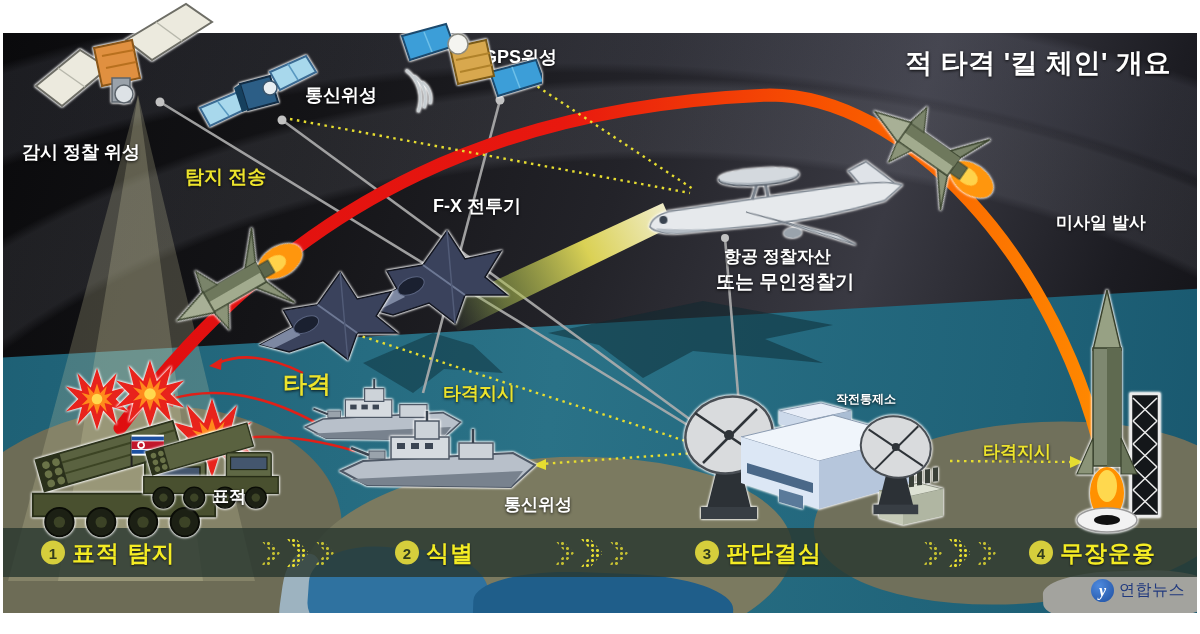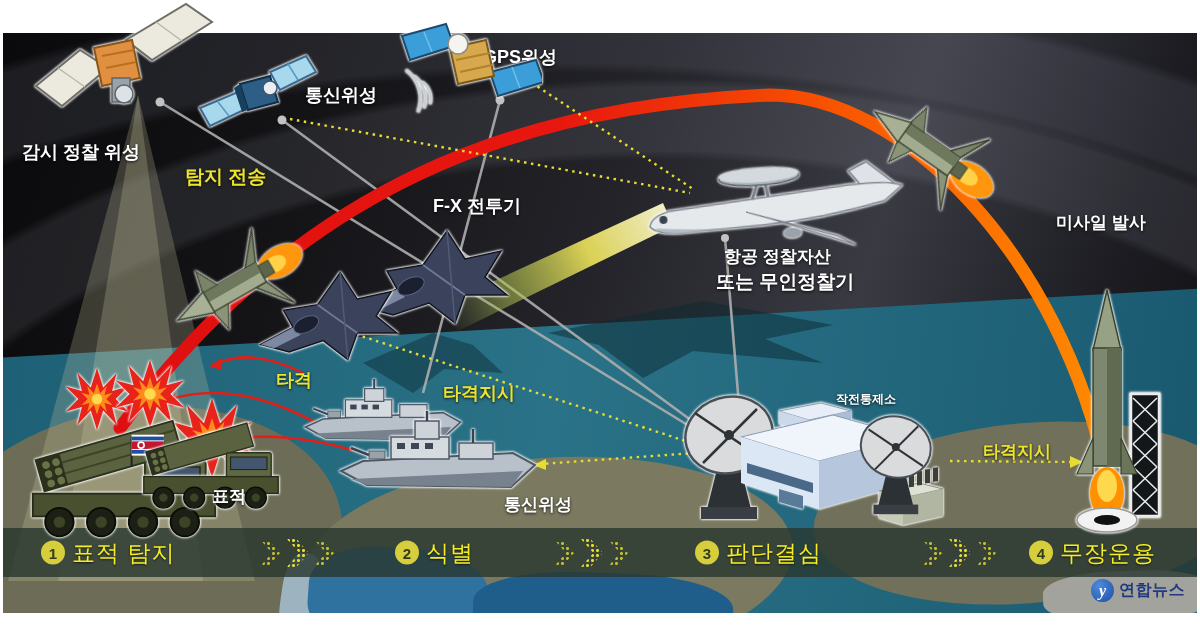--- a/index.html
+++ b/index.html
@@ -22,35 +22,35 @@
   .lbl{position:absolute;font-weight:bold;white-space:nowrap;text-shadow:0 1px 3px rgba(0,0,0,.85)}
   .white{color:#ffffff}
   .yellow{color:#ece32c}
   .title{position:absolute;right:26px;top:12px;font-size:27px;font-weight:bold;color:#fff;
          text-shadow:0 1px 3px rgba(0,0,0,.9);letter-spacing:.5px}
   
   .bar{position:absolute;left:0;top:495px;width:1194px;height:49px;background:rgba(42,56,48,.82)}
   .stage{position:absolute;top:50%;transform:translateY(-50%);display:flex;align-items:center;white-space:nowrap}
   .num{display:inline-flex;align-items:center;justify-content:center;width:24px;height:24px;border-radius:50%;
        background:#d6ce3c;color:#323d1d;font-size:15px;font-weight:bold;margin-right:7px;flex:0 0 auto}
-  .slabel{font-size:23px;font-weight:normal;color:#f4ec24;text-shadow:0 1px 2px rgba(0,0,0,.7);letter-spacing:1px}
+  .slabel{font-size:23px;font-weight:bold;color:#f4ec24;text-shadow:0 1px 2px rgba(0,0,0,.7);letter-spacing:1px}
   .chevs{position:absolute;top:10px;display:flex;gap:6px;align-items:center}
   .chev{width:19px;height:25px;opacity:.8;
         background-image:radial-gradient(circle,#e6dd30 1.3px,rgba(0,0,0,0) 1.6px);background-size:5px 5px;
         clip-path:polygon(0 0,42% 0,100% 50%,42% 100%,0 100%,58% 50%)}
   .chev.mid{width:23px;height:30px;opacity:1}
   
   .hw{position:absolute;filter:drop-shadow(0 0 1px #fff) drop-shadow(0 0 1px #fff)}
   .hwp{position:absolute}
   
   .logo{position:absolute;left:1088px;top:546px;display:flex;align-items:center;gap:5px}
   .logo .ball{width:23px;height:23px;border-radius:50%;background:radial-gradient(circle at 35% 30%,#4e8ade,#1d4ea0);
         color:#fff;font-family:"Liberation Serif","DejaVu Serif",serif;font-style:italic;font-weight:bold;
         display:flex;align-items:center;justify-content:center;font-size:16px}
-  .logo .ltext{font-size:16px;font-weight:bold;color:#20397e;letter-spacing:.5px}
+  .logo .ltext{font-size:16px;font-weight:normal;color:#20397e;letter-spacing:.5px}
 </style>
 </head>
 <body>
 
 <div class="page">
 
   <div class="canvas">
 
     <div class="skybands"></div>
     <div class="sea"></div>
@@ -370,27 +370,28 @@
     </svg>
 
     <div class="lbl white" style="left:19px;top:107px;font-size:18px">감시 정찰 위성</div>
     <div class="lbl white" style="left:302px;top:50px;font-size:18px">통신위성</div>
     <div class="lbl white" style="left:480px;top:12px;font-size:18px">GPS위성</div>
     <div class="lbl yellow" style="left:182px;top:131px;font-size:19px">탐지 전송</div>
     <div class="lbl white" style="left:430px;top:161px;font-size:18px">F-X 전투기</div>
     <div class="lbl white" style="left:721px;top:212px;font-size:17px">항공 정찰자산</div>
     <div class="lbl white" style="left:713px;top:236px;font-size:19px">또는 무인정찰기</div>
     <div class="lbl white" style="left:1053px;top:178px;font-size:17px">미사일 발사</div>
-    <div class="lbl yellow" style="left:273px;top:335px;font-size:18px">타격</div>
+    <div class="lbl yellow" style="left:280px;top:335px;font-size:24px">타격</div>
     <div class="lbl yellow" style="left:440px;top:348px;font-size:18px">타격지시</div>
     <div class="lbl yellow" style="left:980px;top:407px;font-size:17px">타격지시</div>
     <div class="lbl white" style="left:209px;top:452px;font-size:17px">표적</div>
     <div class="lbl white" style="left:501px;top:460px;font-size:17px">통신위성</div>
     <div class="lbl white" style="left:833px;top:358px;font-size:12px">작전통제소</div>
 
+    <div class="title">적 타격 '킬 체인' 개요</div>
 
     <div class="logo">
       <span class="ball">y</span>
       <span class="ltext">연합뉴스</span>
     </div>
   </div>
 
   <svg class="hw" style="left:28px;top:0px" width="190" height="140" viewBox="0 0 190 140">
     <polygon points="8,86 52,50 80,68 34,106" fill="#eceade" stroke="#6e6e66" stroke-width="2"></polygon>
     <line x1="30" y1="68" x2="57" y2="87" stroke="#b8b8ac" stroke-width="1.5"></line>

